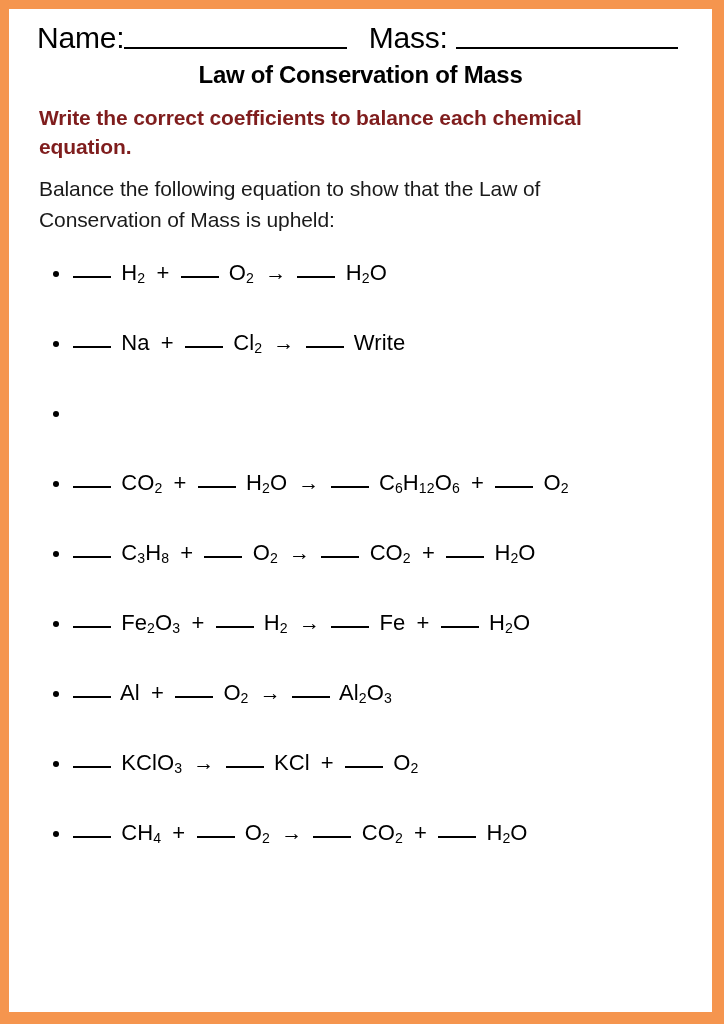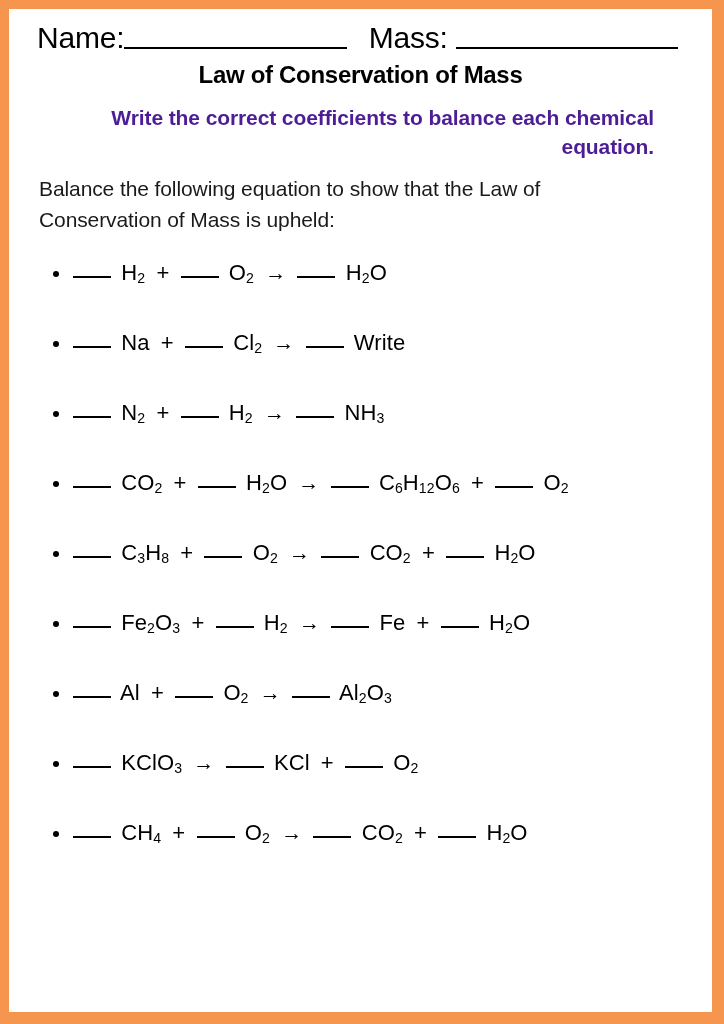--- a/index.html
+++ b/index.html
@@ -72,25 +72,24 @@
     font-stretch: condensed;
   }
 
   
   .instructions {
     padding: 14px 58px 0 30px;
   }
   .instr-bold {
     font-size: 21px;
     font-weight: 700;
-    color: #4c1d95;
+    color: #7f1d1d;
     line-height: 1.42;
     margin: 0;
     letter-spacing: -0.1px;
-    text-align: right;
   }
   .instr-normal {
     font-size: 21px;
     font-weight: 400;
     color: #1a1a1a;
     line-height: 1.46;
     margin: 12px 0 0 0;
     letter-spacing: -0.1px;
   }
 
@@ -161,21 +160,21 @@
     <h1 class="title">Law of Conservation of Mass</h1>
 
     <div class="instructions">
       <p class="instr-bold">Write the correct coefficients to balance each chemical equation.</p>
       <p class="instr-normal">Balance the following equation to show that the Law of Conservation of Mass is upheld:</p>
     </div>
 
     <ul class="equation-list" id="equation-list">
         <li class="equation-item"><span class="bullet"></span><span class="eq-text"><span class="blank"></span> <span>H<sub>2</sub></span> <span class="plus">+</span> <span class="blank"></span> <span>O<sub>2</sub></span> <span class="arrow">→</span> <span class="blank"></span> <span>H<sub>2</sub>O</span> </span></li>
         <li class="equation-item"><span class="bullet"></span><span class="eq-text"><span class="blank"></span> <span>Na</span> <span class="plus">+</span> <span class="blank"></span> <span>Cl<sub>2</sub></span> <span class="arrow">→</span> <span class="blank"></span> <span>Write</span> </span></li>
-        <li class="equation-item"><span class="bullet"></span><span class="eq-text"><span class="blank"></span> <span>N<sub>2</sub></span> <span class="plus">+</span> <span class="blank"></span> <span>H<sub>2</sub></span> <span class="arrow">→</span> <span class="blank"></span> <span>NH<sub>3</sub></span> </span></li>
+        <li class="equation-item"><span class="bullet"></span></li>
         <li class="equation-item"><span class="bullet"></span><span class="eq-text"><span class="blank"></span> <span>CO<sub>2</sub></span> <span class="plus">+</span> <span class="blank"></span> <span>H<sub>2</sub>O</span> <span class="arrow">→</span> <span class="blank"></span> <span>C<sub>6</sub>H<sub>12</sub>O<sub>6</sub></span> <span class="plus">+</span> <span class="blank"></span> <span>O<sub>2</sub></span> </span></li>
         <li class="equation-item"><span class="bullet"></span><span class="eq-text"><span class="blank"></span> <span>C<sub>3</sub>H<sub>8</sub></span> <span class="plus">+</span> <span class="blank"></span> <span>O<sub>2</sub></span> <span class="arrow">→</span> <span class="blank"></span> <span>CO<sub>2</sub></span> <span class="plus">+</span> <span class="blank"></span> <span>H<sub>2</sub>O</span> </span></li>
         <li class="equation-item"><span class="bullet"></span><span class="eq-text"><span class="blank"></span> <span>Fe<sub>2</sub>O<sub>3</sub></span> <span class="plus">+</span> <span class="blank"></span> <span>H<sub>2</sub></span> <span class="arrow">→</span> <span class="blank"></span> <span>Fe</span> <span class="plus">+</span> <span class="blank"></span> <span>H<sub>2</sub>O</span> </span></li>
         <li class="equation-item"><span class="bullet"></span><span class="eq-text"><span class="blank"></span> <span>Al</span> <span class="plus">+</span> <span class="blank"></span> <span>O<sub>2</sub></span> <span class="arrow">→</span> <span class="blank"></span> <span>Al<sub>2</sub>O<sub>3</sub></span> </span></li>
         <li class="equation-item"><span class="bullet"></span><span class="eq-text"><span class="blank"></span> <span>KClO<sub>3</sub></span> <span class="arrow">→</span> <span class="blank"></span> <span>KCl</span> <span class="plus">+</span> <span class="blank"></span> <span>O<sub>2</sub></span> </span></li>
         <li class="equation-item"><span class="bullet"></span><span class="eq-text"><span class="blank"></span> <span>CH<sub>4</sub></span> <span class="plus">+</span> <span class="blank"></span> <span>O<sub>2</sub></span> <span class="arrow">→</span> <span class="blank"></span> <span>CO<sub>2</sub></span> <span class="plus">+</span> <span class="blank"></span> <span>H<sub>2</sub>O</span> </span></li>
       </ul>
 
   </div>
 </div>

